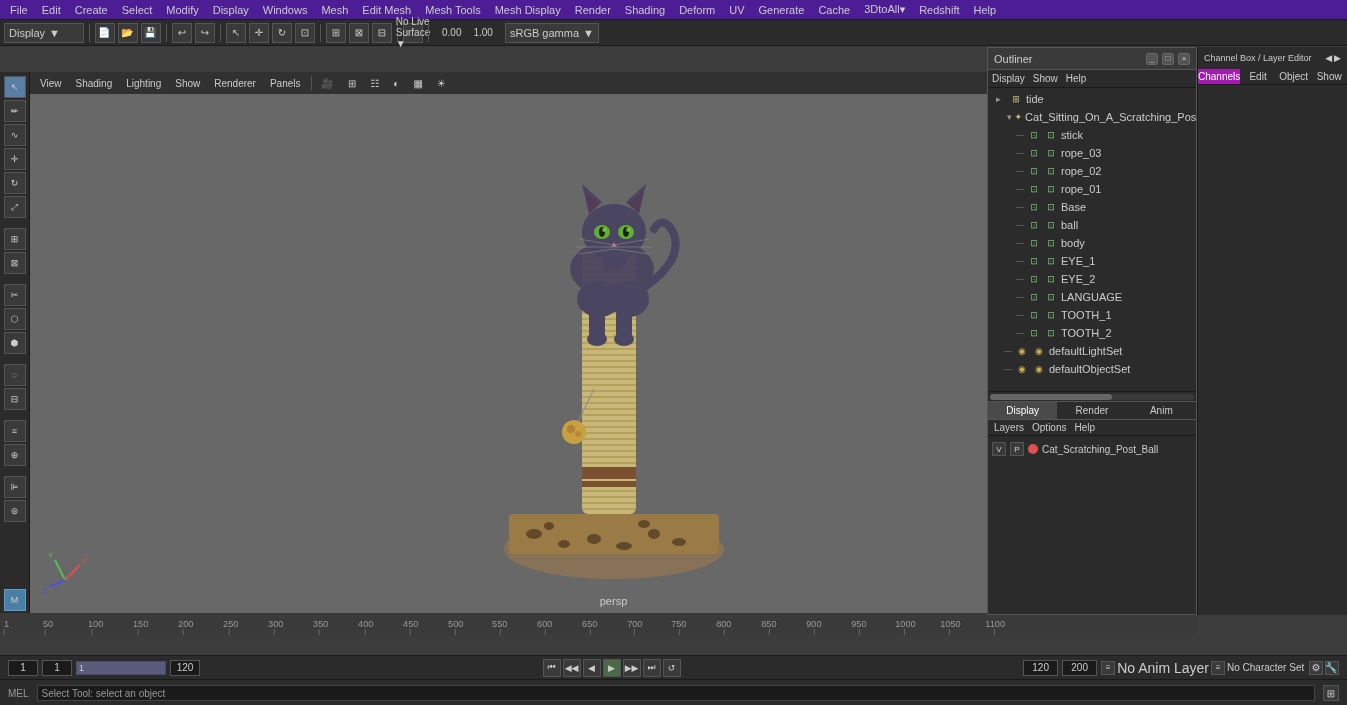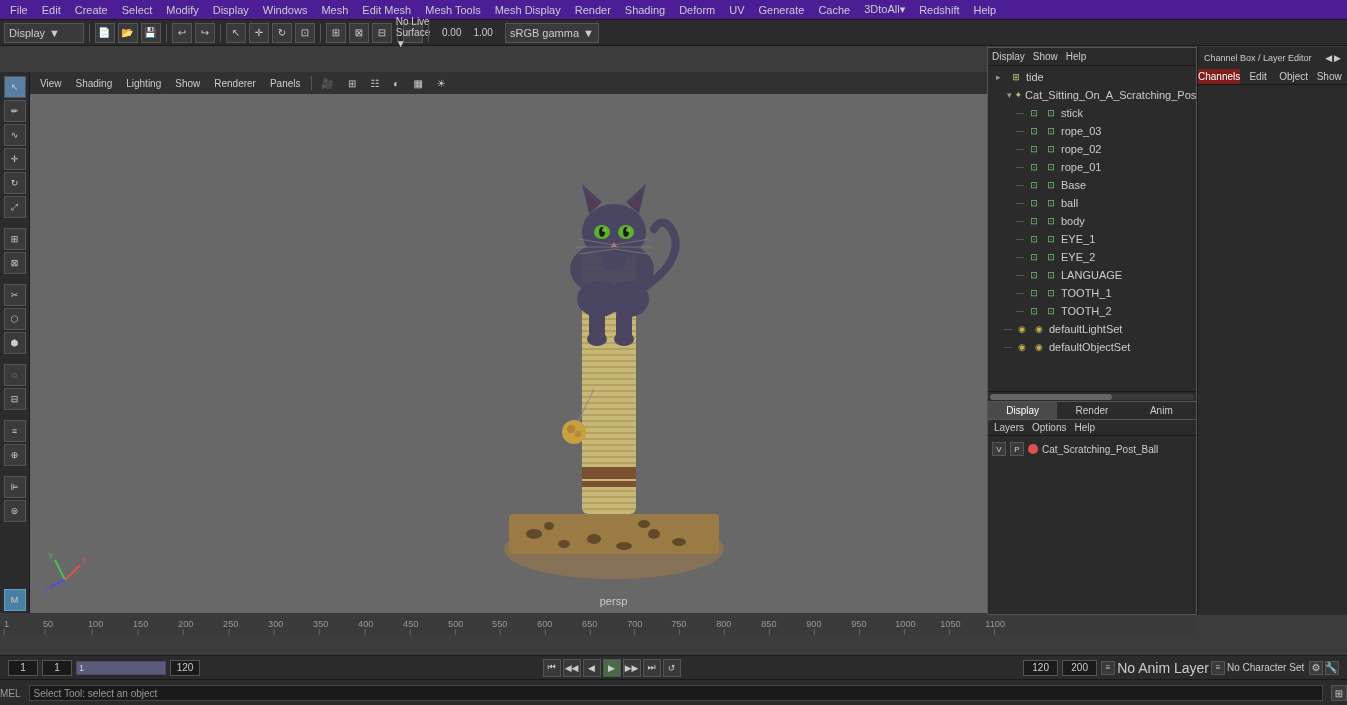--- a/index.html
+++ b/index.html
@@ -160,21 +160,21 @@
       border-bottom: 1px solid #1a1a1a;
     }
     .cb-tab {
       flex: 1;
       text-align: center;
       padding: 2px 0;
       font-size: 10px;
       color: #ccc;
       cursor: pointer;
     }
-    .cb-tab.active { background: #7f1d1d; color: #fff; }
+    .cb-tab.active { background: #a21caf; color: #fff; }
 
     
     #outliner {
       position: absolute;
       right: 150px;
       top: 47px;
       width: 210px;
       height: 355px;
       background: #2b2b2b;
       border: 1px solid #555;
@@ -275,21 +275,21 @@
       display: flex;
       align-items: center;
       justify-content: space-between;
       padding: 0 8px;
       border-bottom: 1px solid #1a1a1a;
     }
     #mel-bar {
       height: 26px;
       display: flex;
       align-items: center;
-      padding: 0 0;
+      padding: 0 8px;
       gap: 8px;
     }
     .mel-label {
       color: #999;
       font-size: 10px;
     }
 
     .playback-btn {
       width: 18px;
       height: 18px;
@@ -667,20 +667,28 @@
       <text x="42" y="18" fill="#e05050" font-size="8">X</text>
       <line x1="25" y1="35" x2="15" y2="15" stroke="#50c050" stroke-width="2"></line>
       <text x="8" y="13" fill="#50c050" font-size="8">Y</text>
       <line x1="25" y1="35" x2="10" y2="42" stroke="#5050e0" stroke-width="2"></line>
       <text x="3" y="48" fill="#5050e0" font-size="8">Z</text>
     </svg>
   </div>
 </div>
 
 <div id="outliner">
+  <div id="outliner-titlebar">
+    <span>Outliner</span>
+    <div id="outliner-titlebar-controls">
+      <div class="win-btn">_</div>
+      <div class="win-btn">□</div>
+      <div class="win-btn">×</div>
+    </div>
+  </div>
   <div id="outliner-menu">
     <span class="outliner-menu-item">Display</span>
     <span class="outliner-menu-item">Show</span>
     <span class="outliner-menu-item">Help</span>
   </div>
   <div id="outliner-content">
 
     <div class="tree-item">
       <span class="arrow">▸</span>
       <span class="item-icon group-icon">⊞</span>

